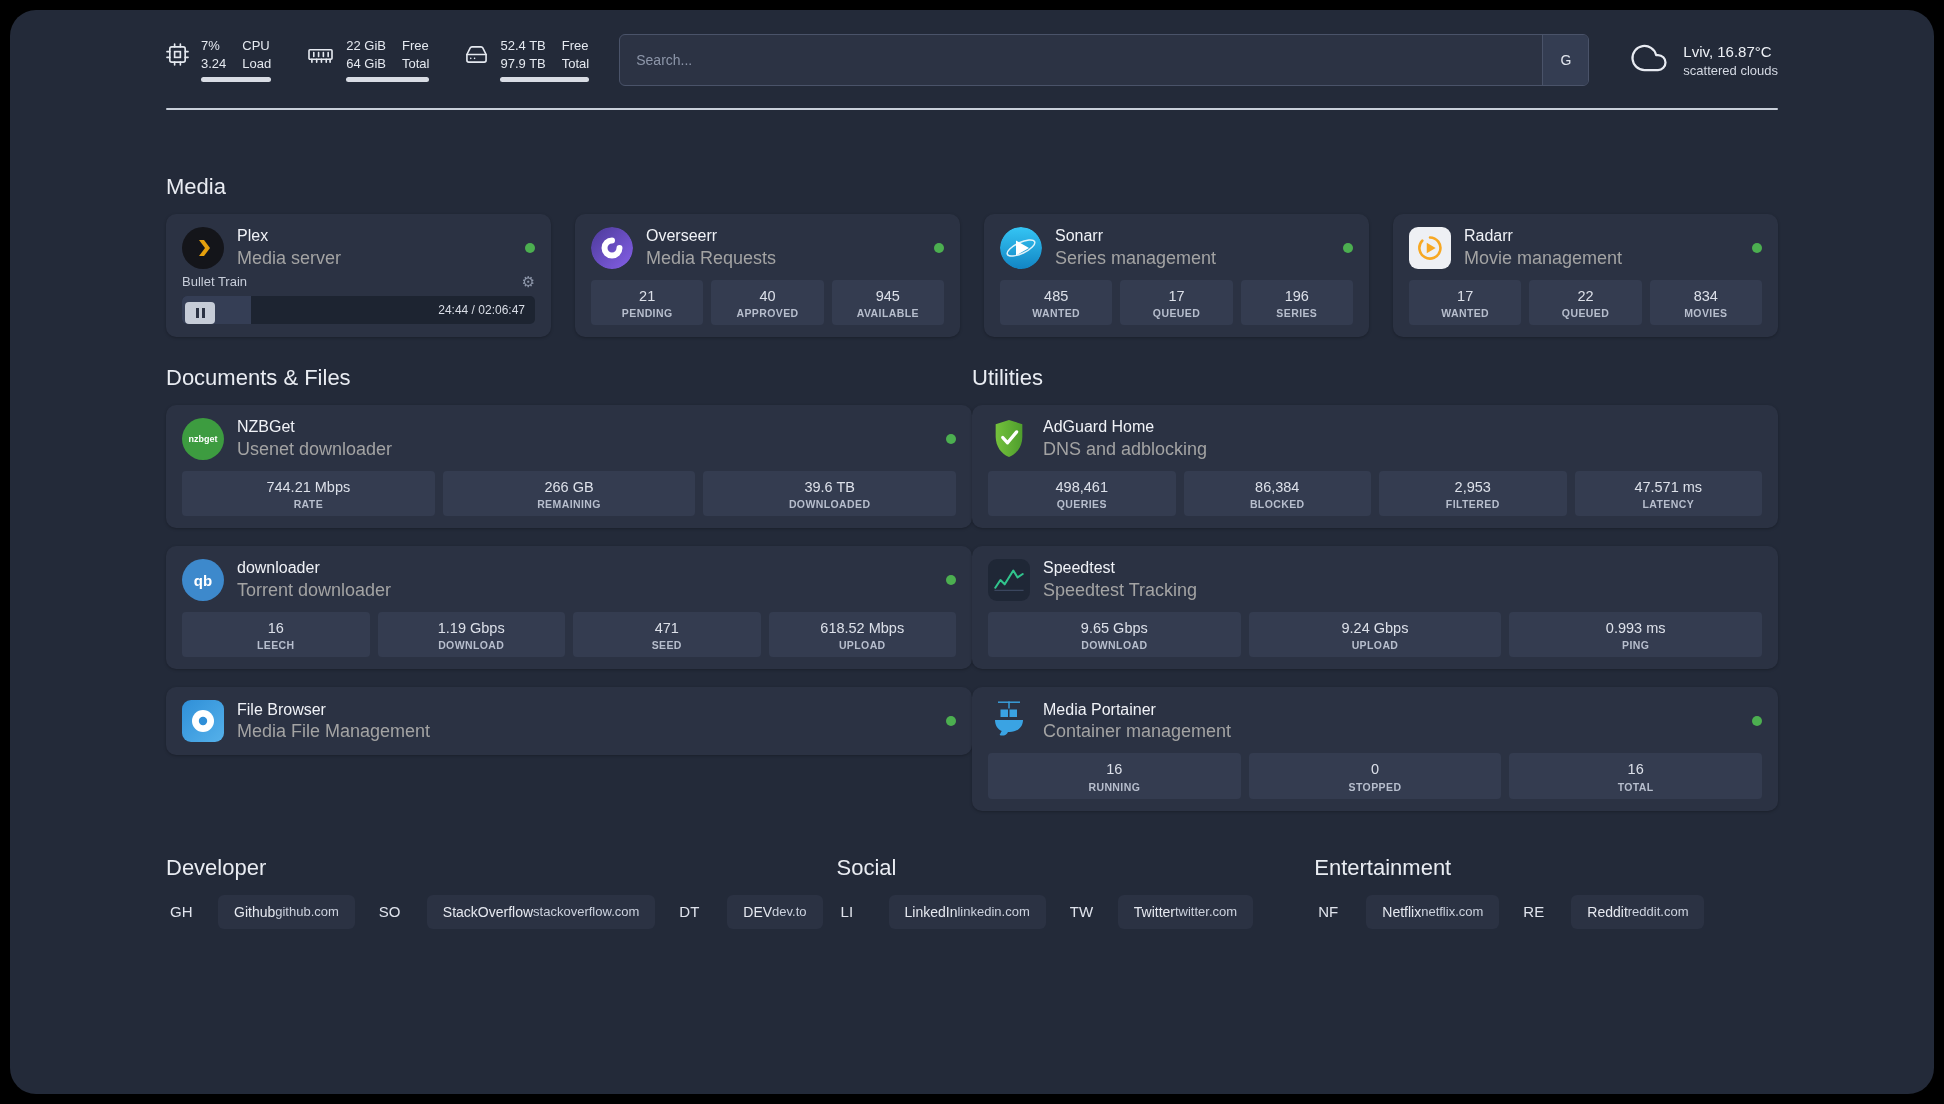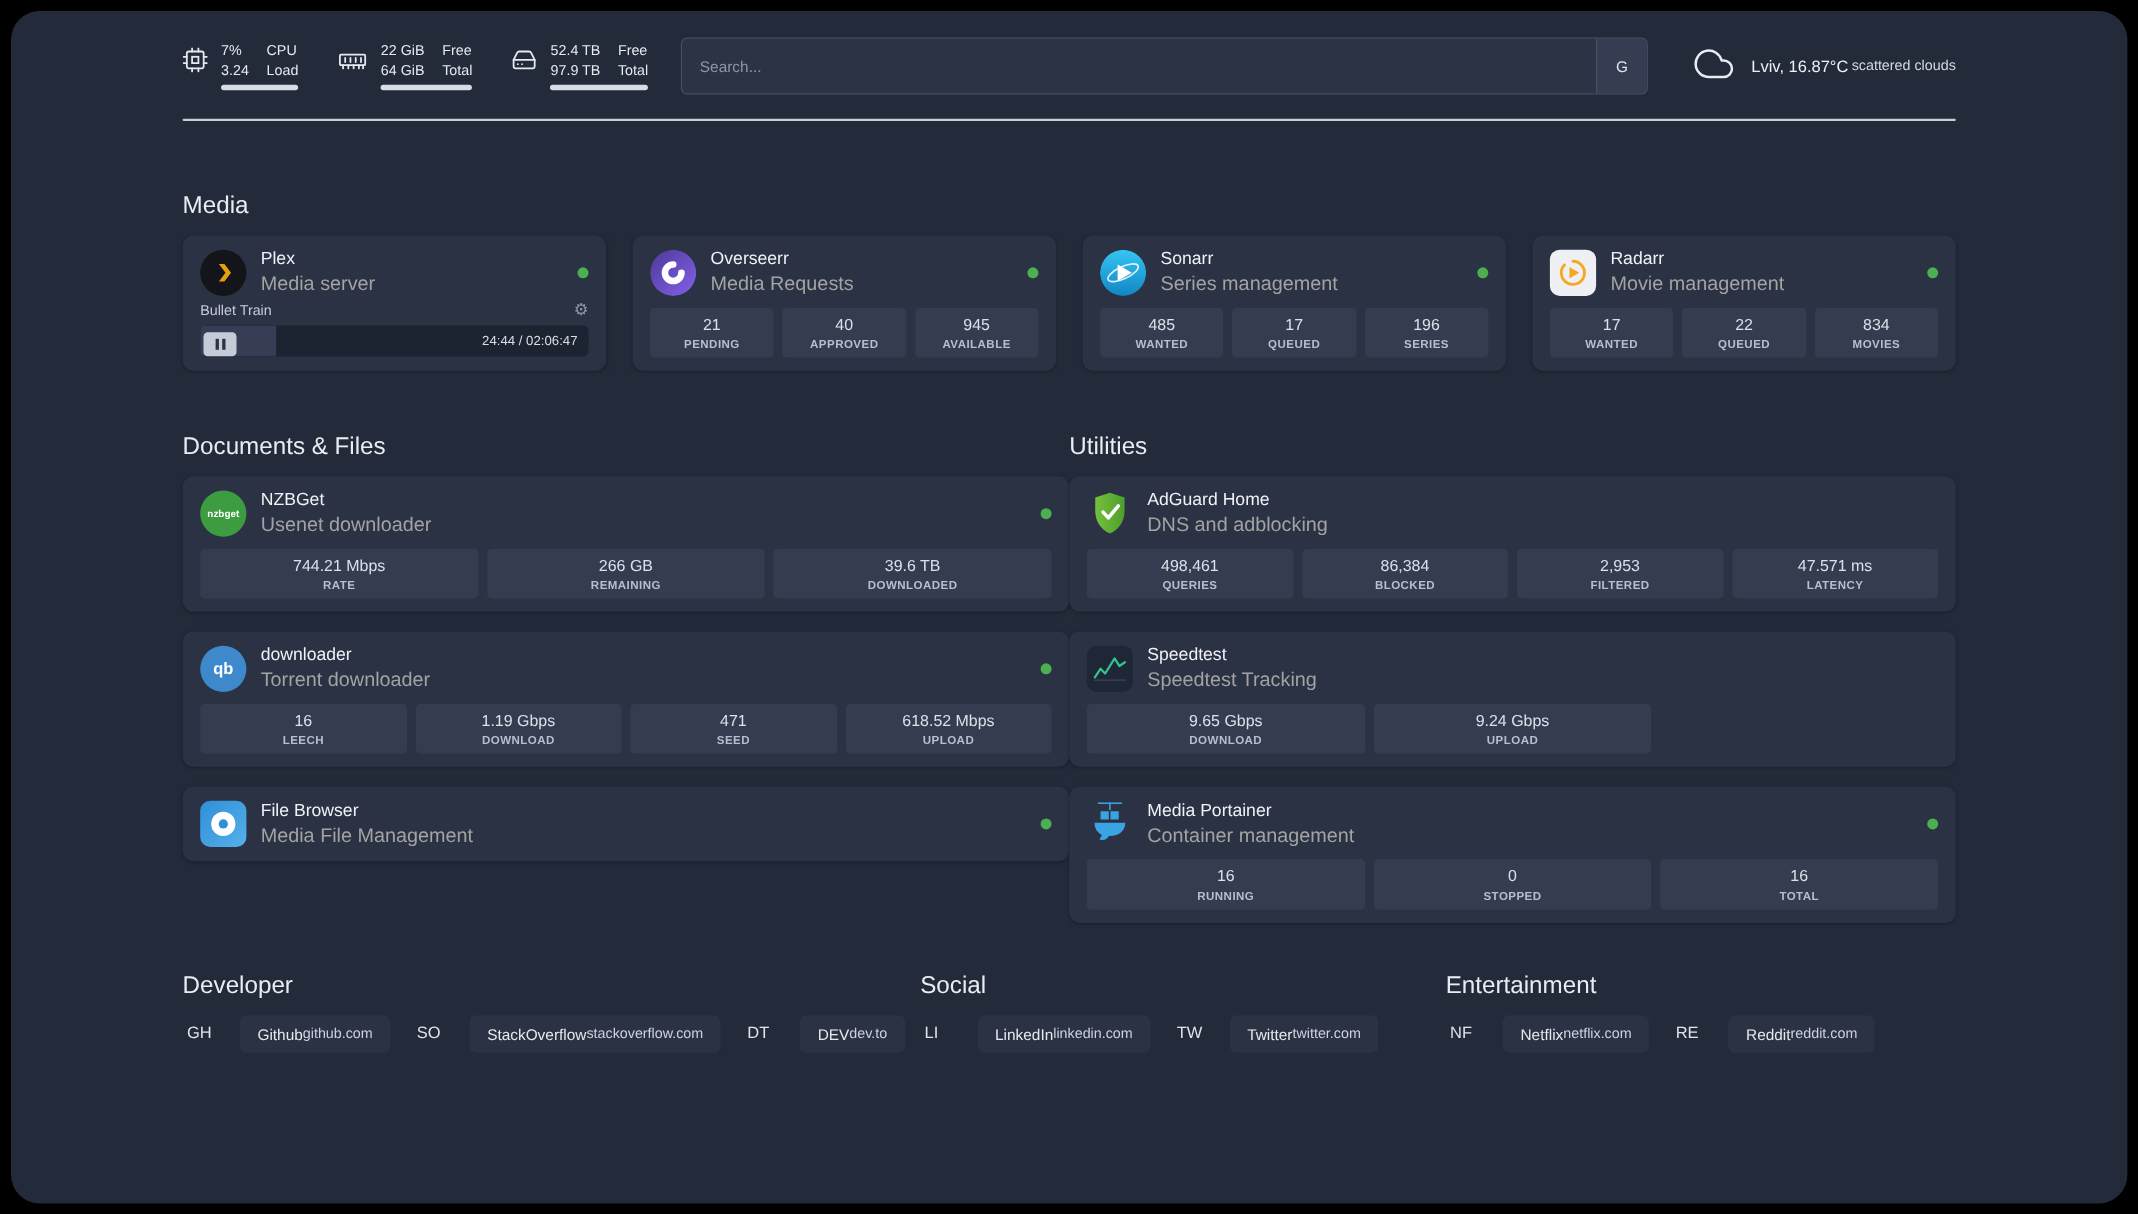--- a/index.html
+++ b/index.html
@@ -20,21 +20,21 @@
 
   .search-wrap { flex: 1; display: flex; align-items: stretch; margin: 0 38px 0 30px; height: 52px;
                  background: #2c3344; border: 1px solid #4a5369; border-radius: 6px; overflow: hidden; }
   .search-input { flex: 1; background: transparent; border: none; outline: none; color: #e5e9f0;
                   font-size: 14px; padding: 0 16px; font-family: inherit; }
   .search-input::placeholder { color: #8d96a9; }
   .search-btn { width: 46px; border-left: 1px solid #4a5369; background: #343d52; color: #e2e6ee;
                 font-size: 14px; display: flex; align-items: center; justify-content: center; cursor: pointer; }
 
   .weather { display: flex; align-items: center; gap: 12px; }
-  .weather-text { display: flex; flex-direction: row; gap: 3px; }
+  .weather-text { display: flex; flex-direction: column; gap: 3px; }
   .weather-loc { font-size: 15px; color: #eef1f6; }
   .weather-cond { font-size: 13px; color: #d4d9e3; }
 
   .divider { height: 2px; background: #c9cfda; margin-top: 24px; border-radius: 1px; }
 
   
   .section-title { font-size: 22px; color: #e9ecf2; font-weight: 500; }
   .media-section { margin-top: 64px; }
   .media-grid { display: grid; grid-template-columns: repeat(4, 1fr); gap: 24px; margin-top: 14px; }
 
@@ -65,21 +65,21 @@
   .player-bar { position: relative; margin-top: 7px; height: 28px; background: #1d2431; border-radius: 5px;
                 display: flex; align-items: flex-end; overflow: hidden; cursor: pointer; }
   .player-fill { position: absolute; left: 0; top: 0; bottom: 0; background: #353e55; }
   .pause-btn { position: relative; margin-left: 3px; width: 30px; height: 22px; background: #c6ccd7;
                border-radius: 4px; display: flex; align-items: center; justify-content: center; gap: 3px;
                cursor: pointer; z-index: 1; }
   .pause-btn i { width: 3px; height: 10px; background: #2b3243; display: block; }
   .player-time { position: absolute; right: 10px; top: 50%; transform: translateY(-50%);
                  font-size: 12px; color: #dadee7; }
 
-  .two-col { margin-top: 56px; display: grid; grid-template-columns: 1fr 1fr; align-items: start; }
+  .two-col { margin-top: 28px; display: grid; grid-template-columns: 1fr 1fr; align-items: start; }
   .col-cards { display: flex; flex-direction: column; gap: 18px; margin-top: 14px; }
 
   
   .links-section { margin-top: 44px; display: grid; grid-template-columns: 1fr 1fr 1fr; gap: 14px; }
   .link-rows { margin-top: 14px; display: flex; flex-direction: row; gap: 20px; }
   .link-row { display: flex; align-items: center; height: 34px; cursor: pointer; }
   .link-abbr { width: 52px; flex: 0 0 52px; font-size: 15px; color: #dfe3ec; padding-left: 4px; }
   .link-pill { flex: 1; height: 34px; background: #2b3243; border-radius: 6px; display: flex;
                align-items: center; justify-content: space-between; padding: 0 16px; }
   .link-name { font-size: 14px; color: #e6e9f0; }
@@ -473,20 +473,24 @@
             </div>
             <div class="stats cols-3">
               <div class="tile">
                 <div class="tile-value">9.65 Gbps</div>
                 <div class="tile-label">DOWNLOAD</div>
               </div>
               <div class="tile">
                 <div class="tile-value">9.24 Gbps</div>
                 <div class="tile-label">UPLOAD</div>
               </div>
+              <div class="tile">
+                <div class="tile-value">0.993 ms</div>
+                <div class="tile-label">PING</div>
+              </div>
             </div>
           </div>
 
           <div class="card">
             <div class="card-header">
               <div class="app-icon icon-bare">
                 <svg width="42" height="42" viewBox="0 0 42 42" fill="#3aa3e3">
                   <rect x="10" y="1.5" width="22" height="1.4"></rect>
                   <rect x="20.3" y="1.5" width="1.4" height="7"></rect>
                   <rect x="12.5" y="9.5" width="7.5" height="7.5"></rect>

